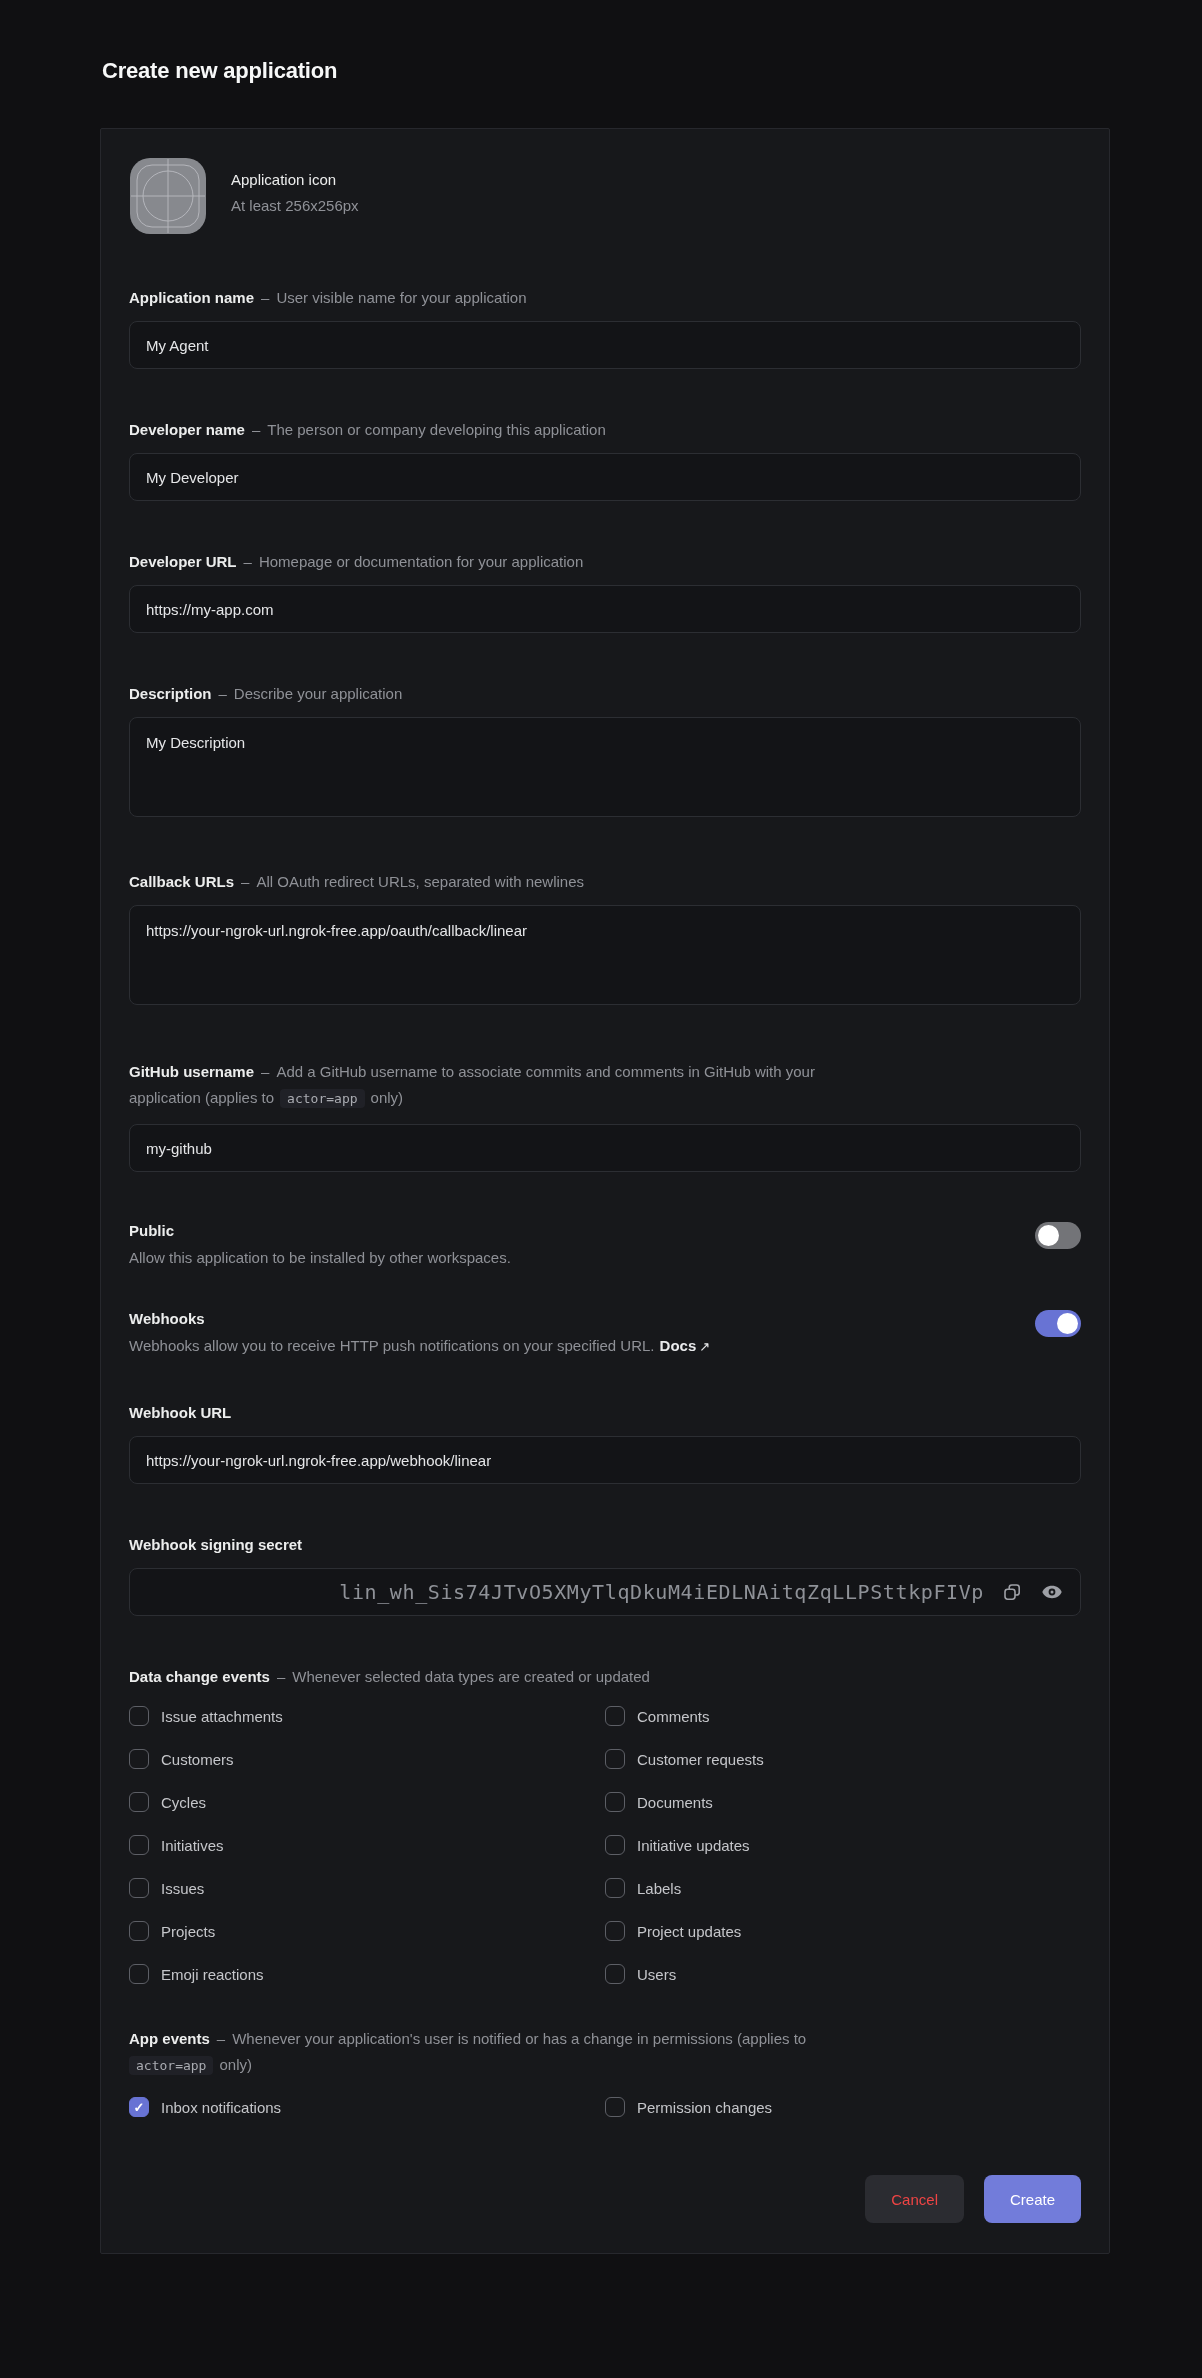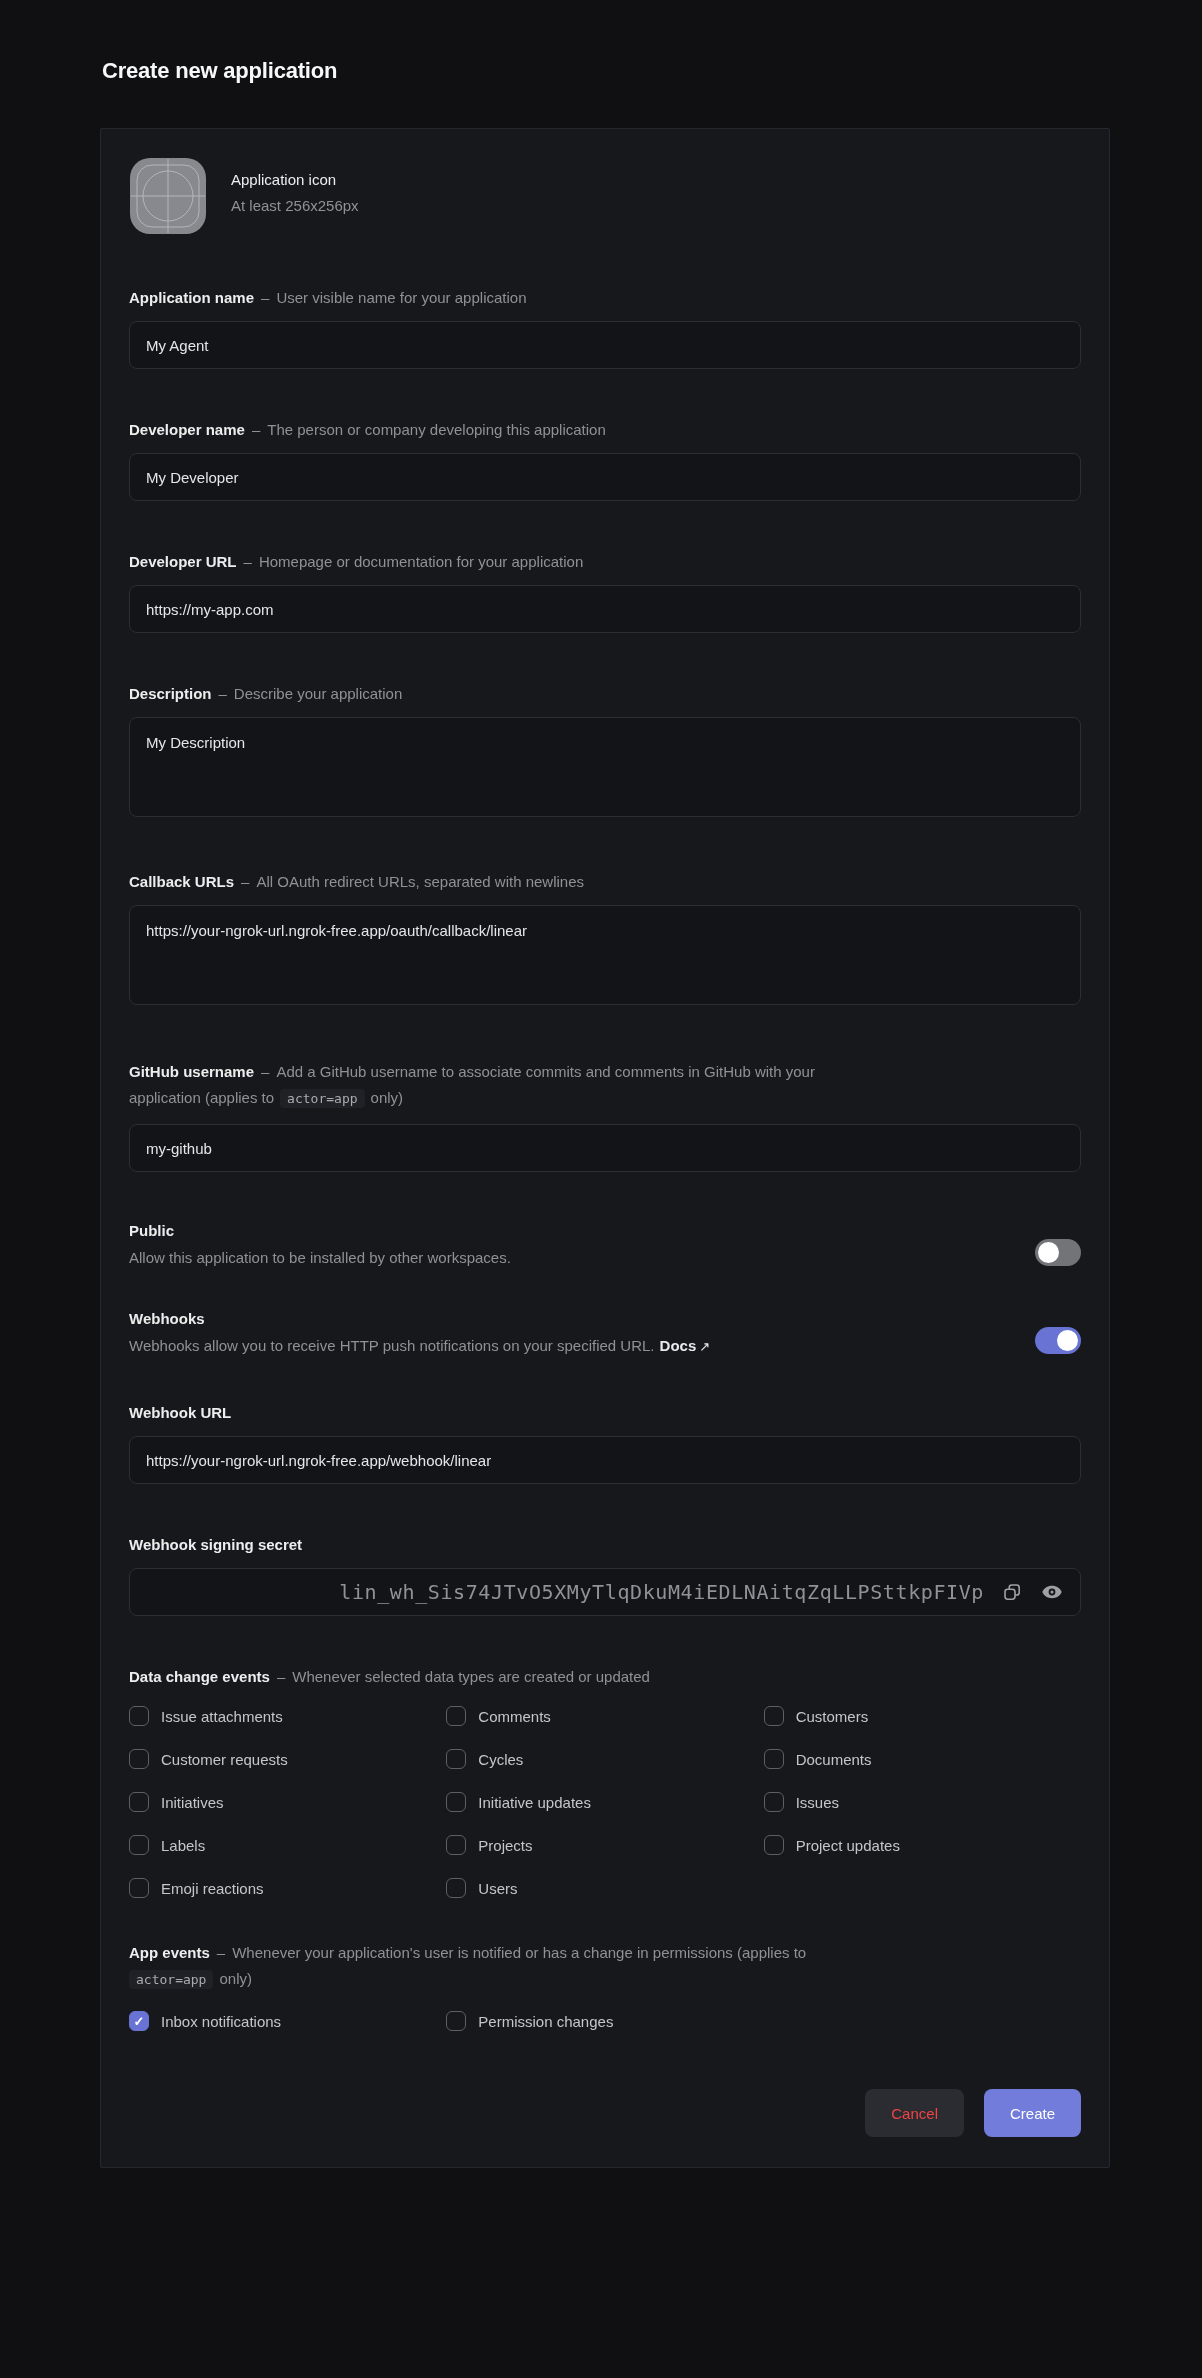--- a/index.html
+++ b/index.html
@@ -68,21 +68,21 @@
     border-radius:8px;
     color:var(--text-input);
     font-family:"Liberation Sans",sans-serif;
     font-size:15px;
     padding:0 16px;
     outline:none;
   }
   .text-input{height:48px;}
   .area-input{height:100px;padding:14px 16px;resize:none;line-height:21px;}
   
-  .toggle-row{display:flex;align-items:flex-end;justify-content:space-between;margin-bottom:44px;}
+  .toggle-row{display:flex;align-items:flex-start;justify-content:space-between;margin-bottom:44px;}
   .toggle-row.webhooks{margin-bottom:48px;}
   .toggle-title{font-size:15px;font-weight:600;color:#eceded;margin-bottom:10px;}
   .toggle-desc{font-size:15px;color:var(--text-dim);}
   .docs-link{color:#e9eaec;font-weight:600;margin-left:5px;cursor:pointer;text-decoration:none;}
   .docs-link .arrow{font-weight:400;margin-left:3px;font-size:13px;}
   .toggle{
     position:relative;flex:none;
     width:46px;height:27px;border-radius:15px;
     background:var(--toggle-off);cursor:pointer;
   }
@@ -105,21 +105,21 @@
     flex:1;
     font-family:"DejaVu Sans Mono",monospace;
     font-size:20px;letter-spacing:0.6px;
     color:var(--mono-text);
     white-space:nowrap;overflow:hidden;text-align:right;
   }
   .icon-btn{display:flex;align-items:center;justify-content:center;width:24px;height:24px;color:var(--icon-gray);cursor:pointer;flex:none;}
   
   .events-label{margin-bottom:18px;}
   .options-grid{
-    display:grid;grid-template-columns:1fr 1fr 1fr;row-gap:23px;
+    display:grid;grid-template-columns:1fr 1fr;row-gap:23px;
     margin-bottom:42px;
   }
   .options-grid.app-events{margin-bottom:58px;}
   .option{display:flex;align-items:center;gap:12px;cursor:pointer;}
   .checkbox{
     flex:none;width:20px;height:20px;border-radius:6px;
     border:1.5px solid #5d5f66;background:transparent;
     display:flex;align-items:center;justify-content:center;
   }
   .checkbox .check{display:none;color:#fff;font-size:13px;font-weight:700;line-height:1;}

